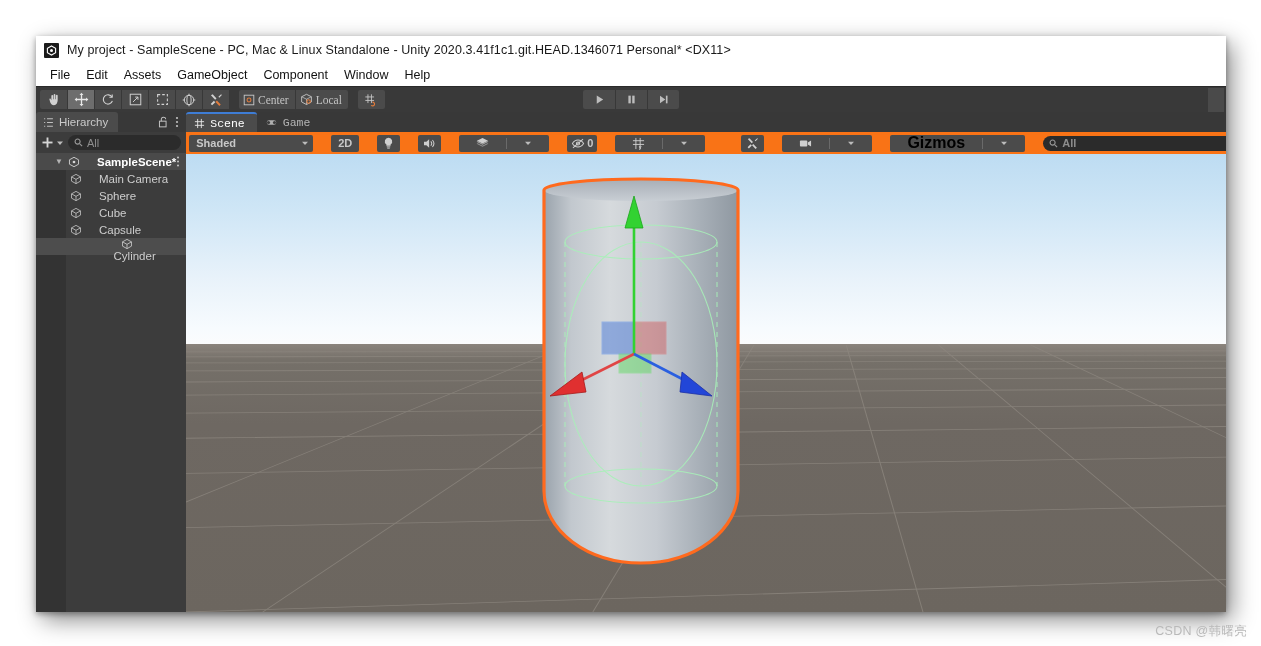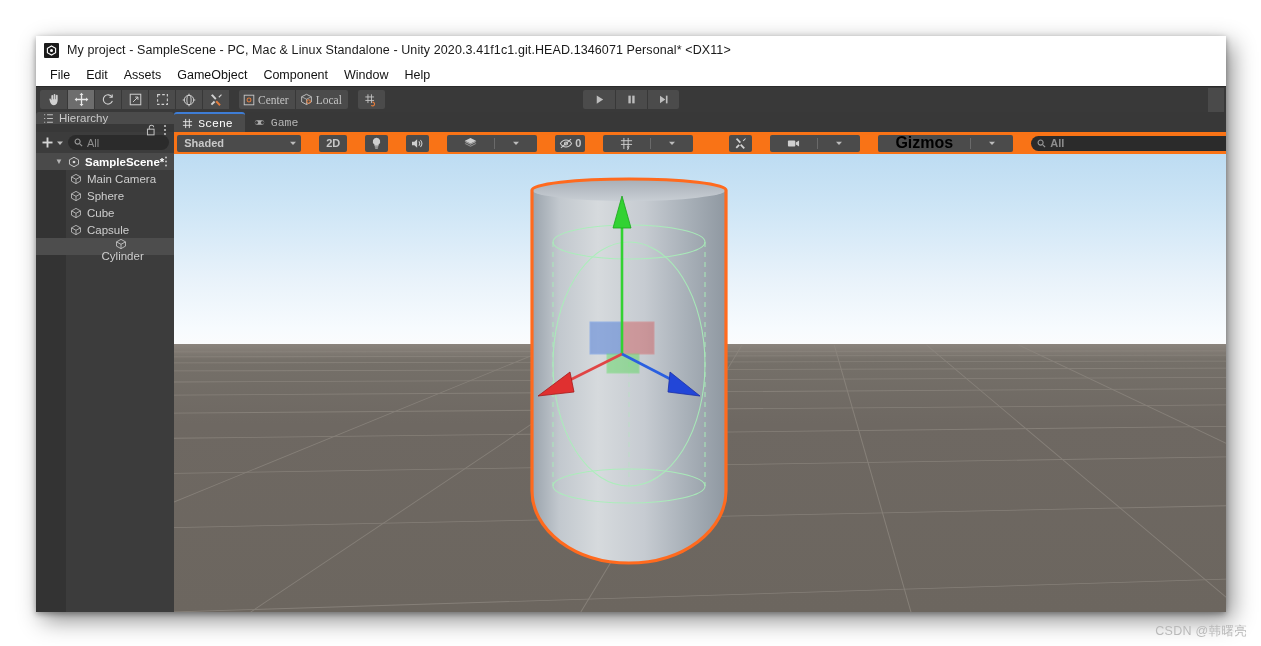--- a/index.html
+++ b/index.html
@@ -92,21 +92,20 @@
   }
 
   
   .editor-body { display: flex; height: calc(576px - 28px - 22px - 26px); background: #383838; }
 
   
   .hierarchy { width: 286px; background: #383838; display: flex; flex-direction: column; }
   .panel-tabrow {
     height: 20px; background: #383838; display: flex; align-items: stretch;
     position: relative;
-    flex-direction: column;
   }
   .panel-tab {
     background: #4b4b4b; color: #c9c9c9; font-size: 11.5px;
     display: flex; align-items: center; gap: 5px;
     padding: 0 10px 0 7px; border-radius: 3px 3px 0 0; cursor: default;
   }
   .tabrow-tools {
     margin-left: auto; display: flex; align-items: center; gap: 6px;
     padding-right: 7px;
   }
@@ -125,21 +124,21 @@
     position: absolute; left: 0; top: 17px; bottom: 0; width: 30px; background: #333333;
   }
   .hier-row {
     height: 17px; display: flex; align-items: center; font-size: 11.5px;
     color: #cecece; cursor: default; position: relative; padding-left: 2px;
   }
   .hier-row.scene-root { background: #4a4a4a; color: #ffffff; font-weight: bold; }
   .hier-row.selected { background: #4d4d4d; flex-direction: column; }
   .hier-row .twisty { width: 14px; text-align: center; color: #b4b4b4; font-size: 8px; }
   .hier-row .go-icon { width: 16px; display: flex; justify-content: center; }
-  .hier-row .row-label { margin-left: 3px; white-space: nowrap; text-align: center; }
+  .hier-row .row-label { margin-left: 15px; white-space: nowrap; text-align: center; }
   .hier-row .row-kebab { margin-left: auto; padding-right: 6px; }
   .indent-1 { padding-left: 32px; }
 
   
   .scene-panel { flex: 1; display: flex; flex-direction: column; background: #383838; }
   .scene-tabrow {
     height: 20px; background: #383838; display: flex; align-items: stretch;
     position: relative;
     font-family: Liberation Mono, monospace;
   }

